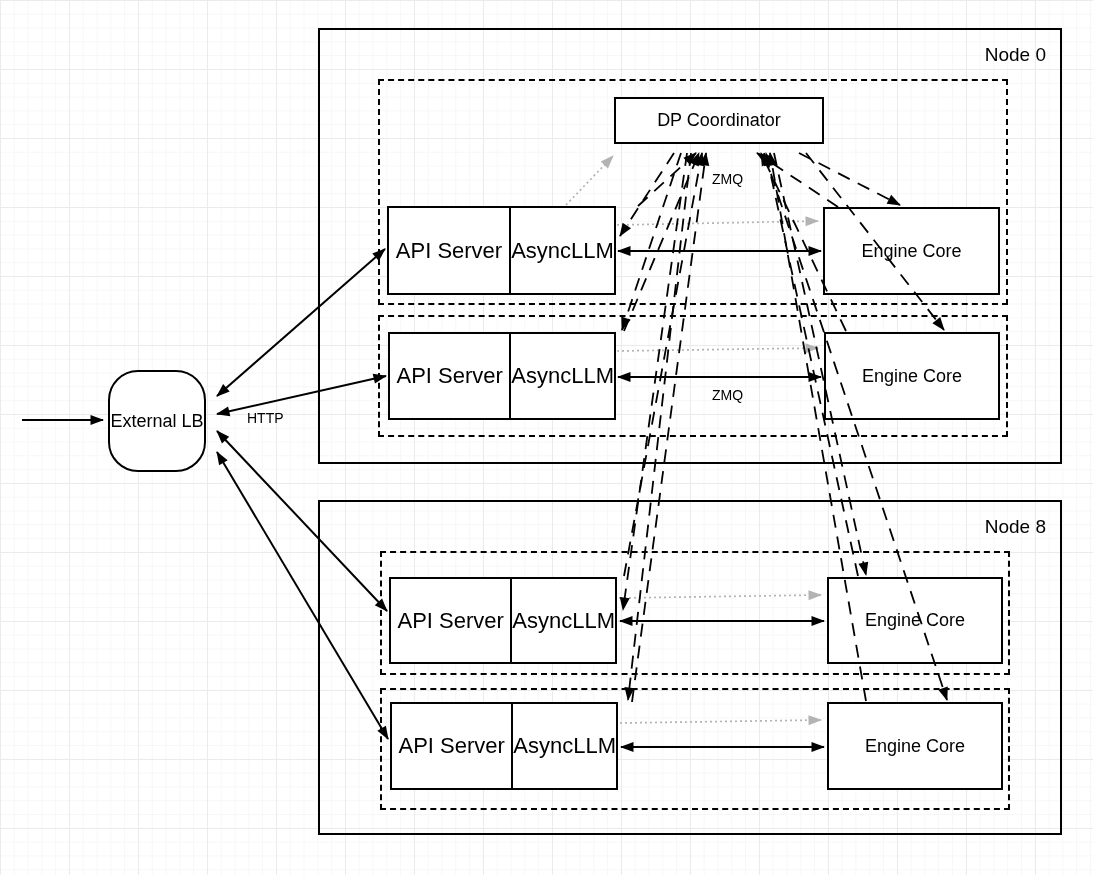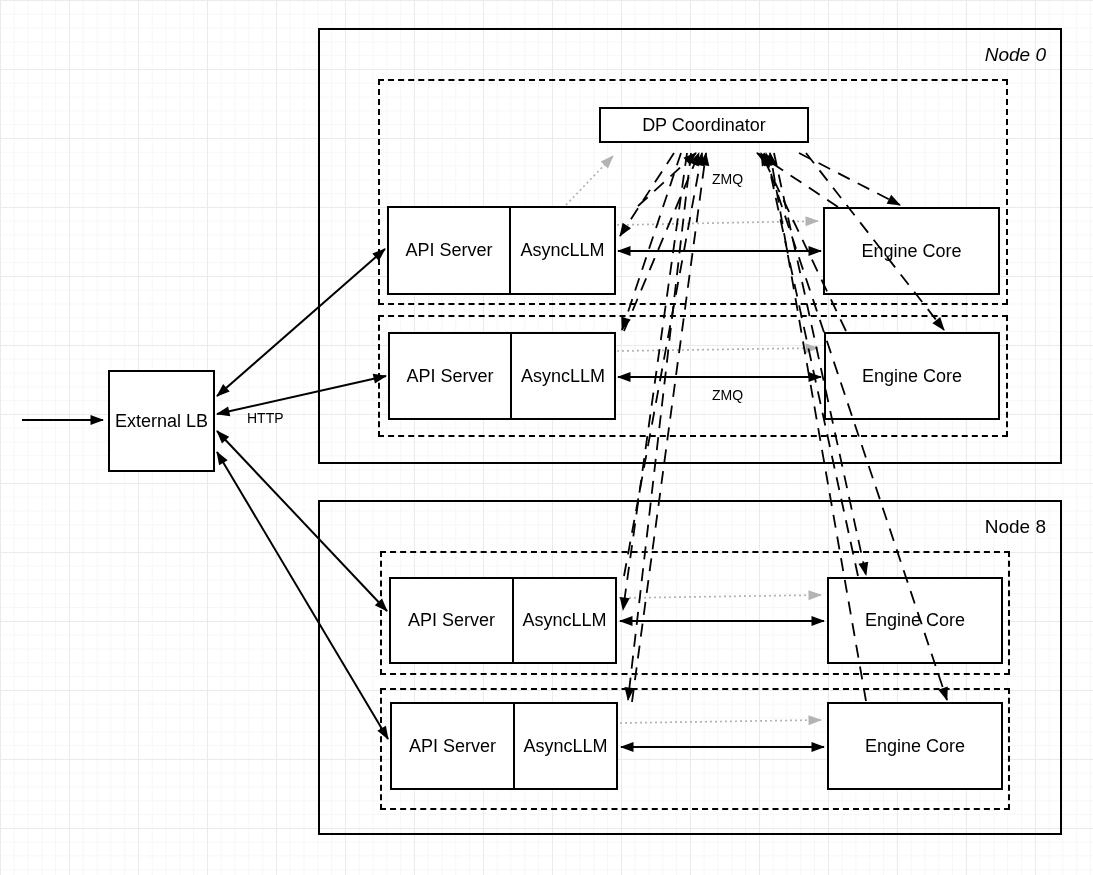--- a/index.html
+++ b/index.html
@@ -46,21 +46,21 @@
   }
   .combo{
     position:absolute;
     border:2px solid #000;
     background:#ffffff;
     box-sizing:border-box;
     display:flex;
   }
   .combo .cell{
     display:flex;align-items:center;justify-content:center;
-    font-size:18px;color:#000;box-sizing:border-box;
+    font-size:22px;color:#000;box-sizing:border-box;
     height:100%;
   }
   .combo .cell.first{border-right:2px solid #000;}
   .combo .cell.second{flex:1;}
   .lb-box{line-height:1.35;}
   .float-label{
     position:absolute;
     font-size:14px;color:#000;
     white-space:nowrap;
   }
@@ -71,38 +71,38 @@
   }
   .solid{stroke:#000;stroke-width:2;fill:none;}
   .dash{stroke:#000;stroke-width:1.8;stroke-dasharray:13 9;fill:none;}
   .dot{stroke:#b3b3b3;stroke-width:1.7;stroke-dasharray:2 3;fill:none;}
 </style>
 </head>
 <body>
 
 <div class="canvas">
 
-  <div class="node" style="left:318px;top:28px;width:744px;height:436px;font-style:italic;">
+  <div class="node" style="left:318px;top:28px;width:744px;height:436px;">
     <span class="node-label">Node 0</span>
   </div>
 
   <div class="node" style="left:318px;top:500px;width:744px;height:335px;">
     <span class="node-label">Node 8</span>
   </div>
 
   <div class="dashed-group" style="left:378px;top:79px;width:630px;height:226px;"></div>
   <div class="dashed-group" style="left:378px;top:315px;width:630px;height:122px;"></div>
   <div class="dashed-group" style="left:380px;top:551px;width:630px;height:124px;"></div>
   <div class="dashed-group" style="left:380px;top:688px;width:630px;height:122px;"></div>
 
-  <div class="box lb-box" style="left:108px;top:370px;width:107px;height:102px;">
+  <div class="box lb-box" style="left:108px;top:370px;width:98px;height:102px;border-radius:30px;">
     <span>External LB</span>
   </div>
 
-  <div class="box" style="left:599px;top:97px;width:210px;height:36px;margin-top:10px;">
+  <div class="box" style="left:614px;top:97px;width:210px;height:47px;">
     <span>DP Coordinator</span>
   </div>
 
   <div class="combo" style="left:387px;top:206px;width:229px;height:89px;">
     <div class="cell first" style="width:122px;">
         <span>API Server</span>
       </div>
     <div class="cell second">
         <span>AsyncLLM</span>
       </div>

